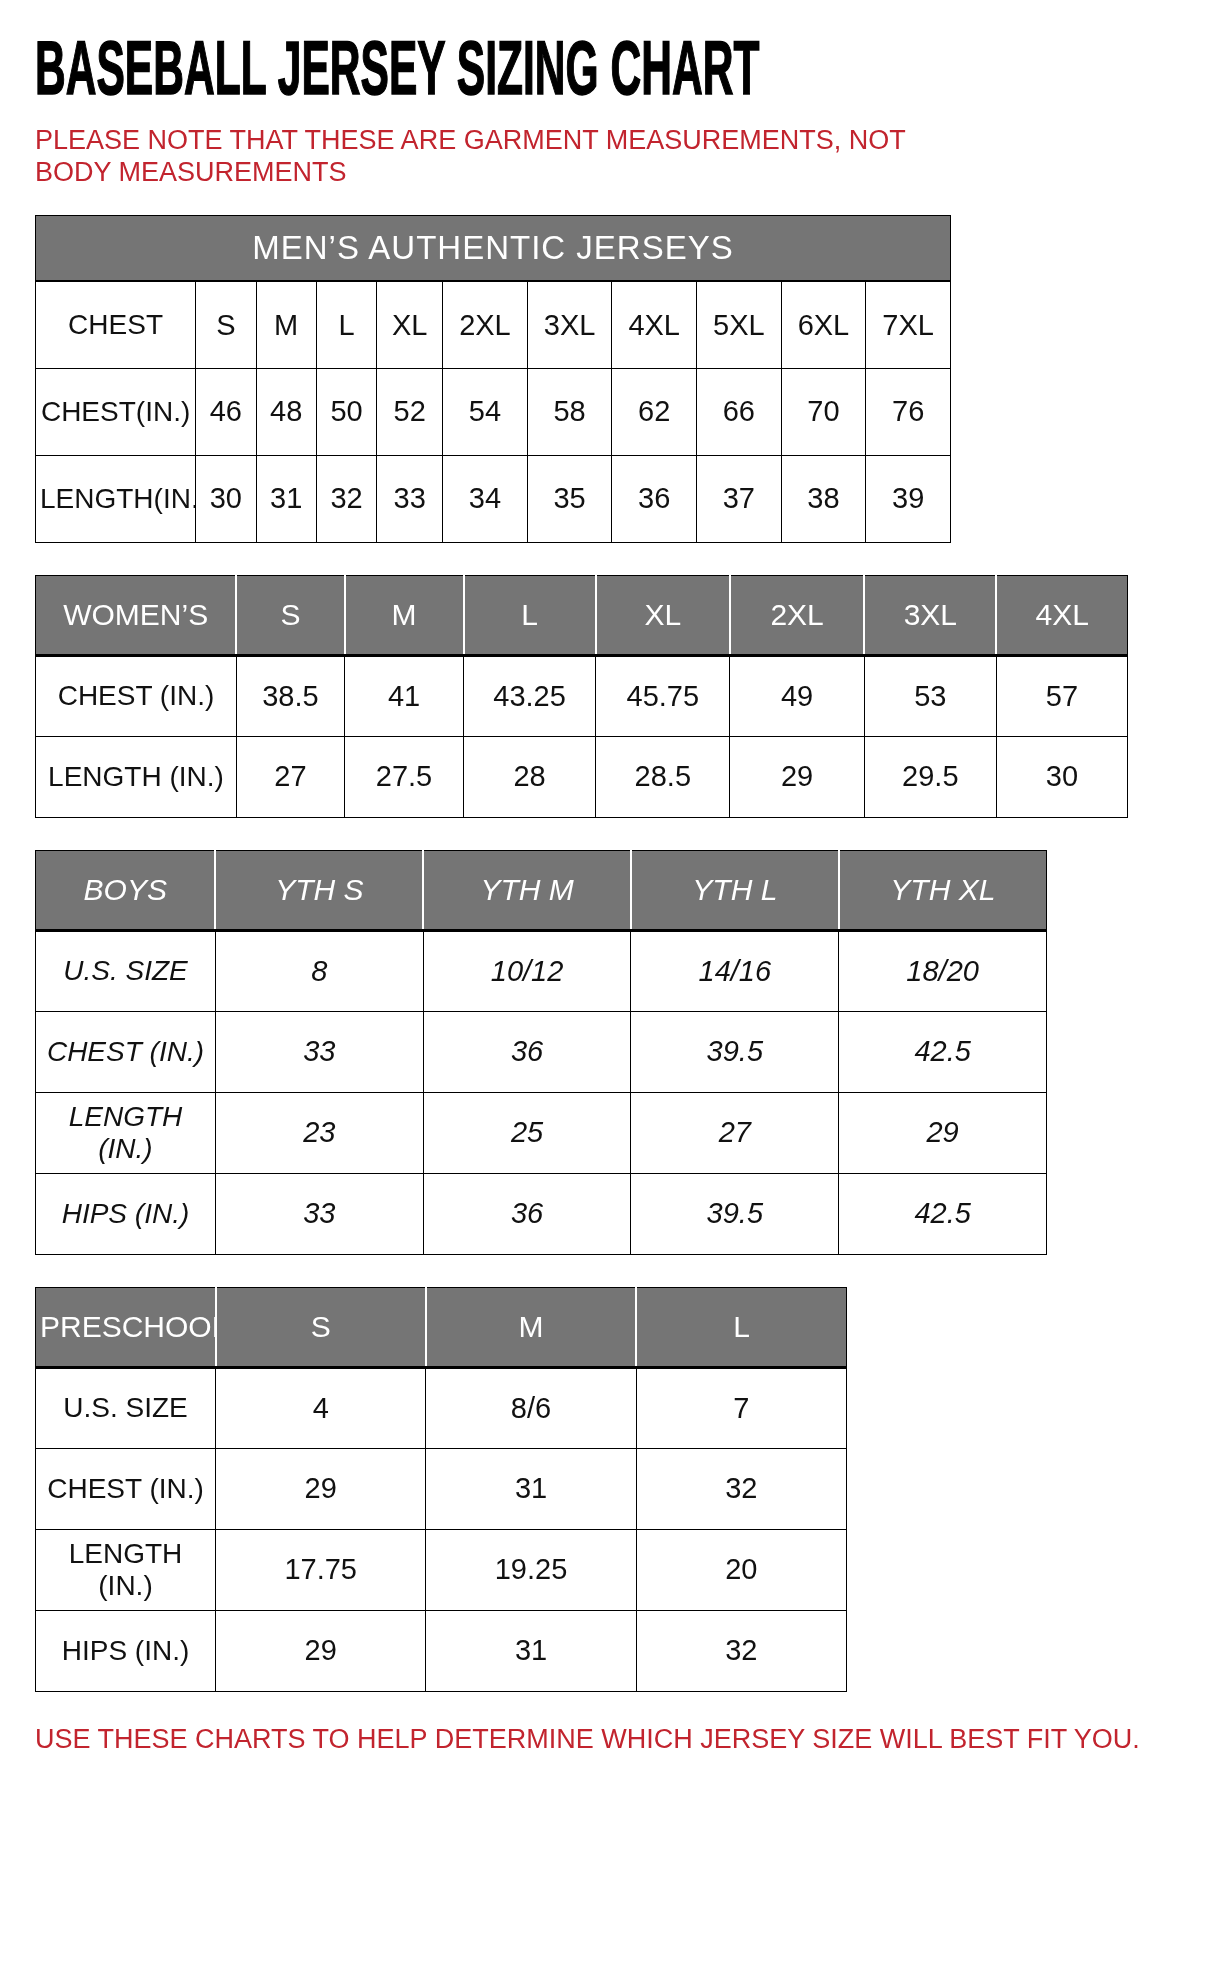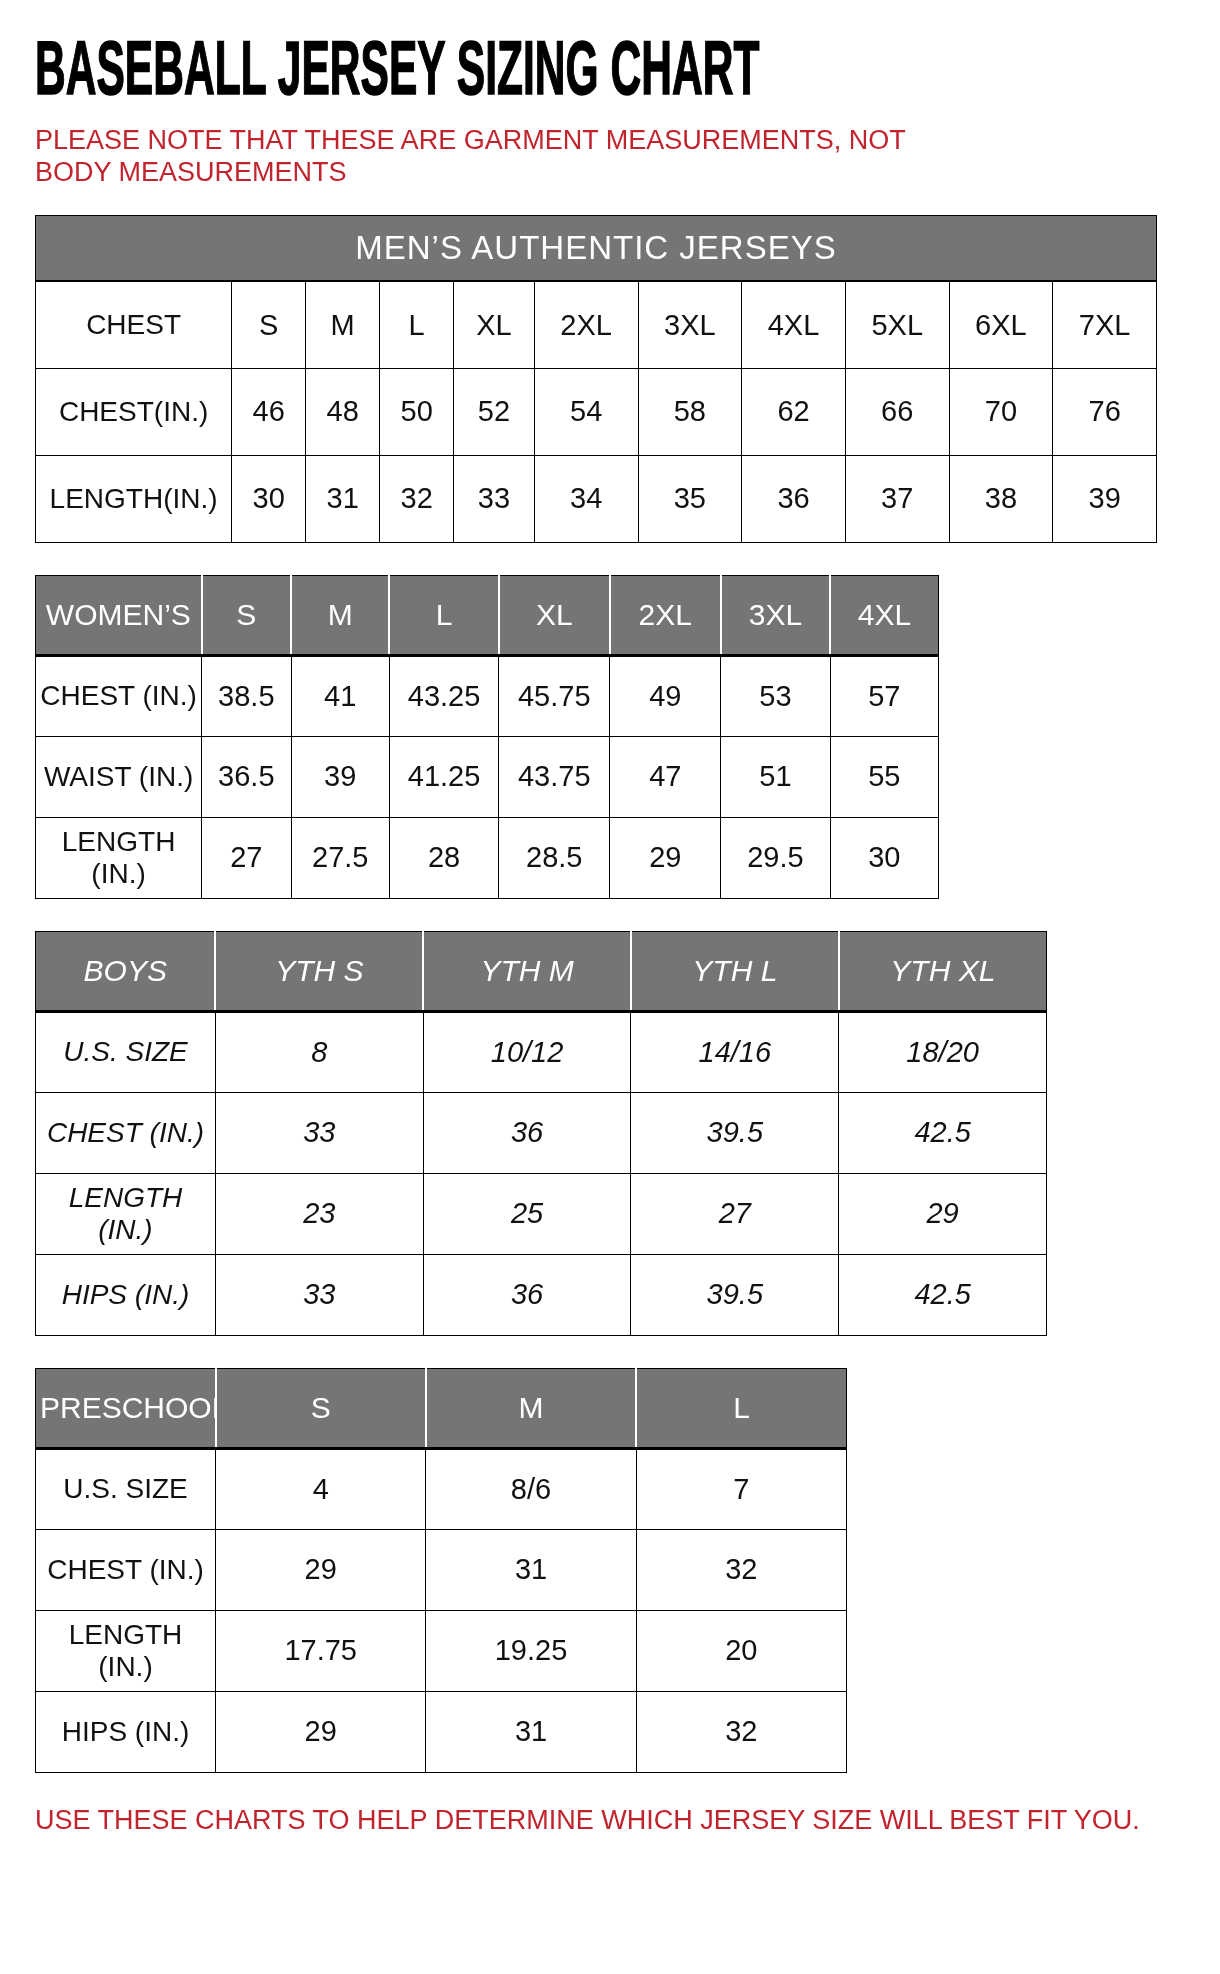--- a/index.html
+++ b/index.html
@@ -62,33 +62,33 @@
   .sizing thead .graycell {
     background: var(--header-gray);
     color: #ffffff;
     height: 80px;
     font-size: 30px;
     border-bottom: 3px solid var(--border-black);
   }
   .sizing thead .graycell + .graycell { border-left: 2px solid #ffffff; }
 
   
-  table.mens { width: 1122px; }
+  table.mens { width: 916px; }
   table.mens tbody td { height: 87px; }
   .mens .table-title {
     background: var(--header-gray);
     color: #ffffff;
     font-size: 33px;
     letter-spacing: 1px;
     height: 66px;
     font-weight: 400;
     border-bottom: 2px solid var(--border-black);
   }
 
-  table.womens { width: 904px; padding-left: 36px; }
+  table.womens { width: 1093px; padding-left: 36px; }
   table.boys { width: 1012px; font-style: italic; }
   table.preschool { width: 812px; }
 
   .footer {
     color: var(--accent-red);
     font-size: 27px;
     font-weight: 400;
     margin: 4px 0 0 0;
     white-space: nowrap;
   }
@@ -192,30 +192,20 @@
         <td class="rowlabel">CHEST (IN.)</td>
         <td>38.5</td>
         <td>41</td>
         <td>43.25</td>
         <td>45.75</td>
         <td>49</td>
         <td>53</td>
         <td>57</td>
       </tr>
       <tr>
-        <td class="rowlabel">WAIST (IN.)</td>
-        <td>36.5</td>
-        <td>39</td>
-        <td>41.25</td>
-        <td>43.75</td>
-        <td>47</td>
-        <td>51</td>
-        <td>55</td>
-      </tr>
-      <tr>
         <td class="rowlabel">LENGTH (IN.)</td>
         <td>27</td>
         <td>27.5</td>
         <td>28</td>
         <td>28.5</td>
         <td>29</td>
         <td>29.5</td>
         <td>30</td>
       </tr>
     </tbody>

